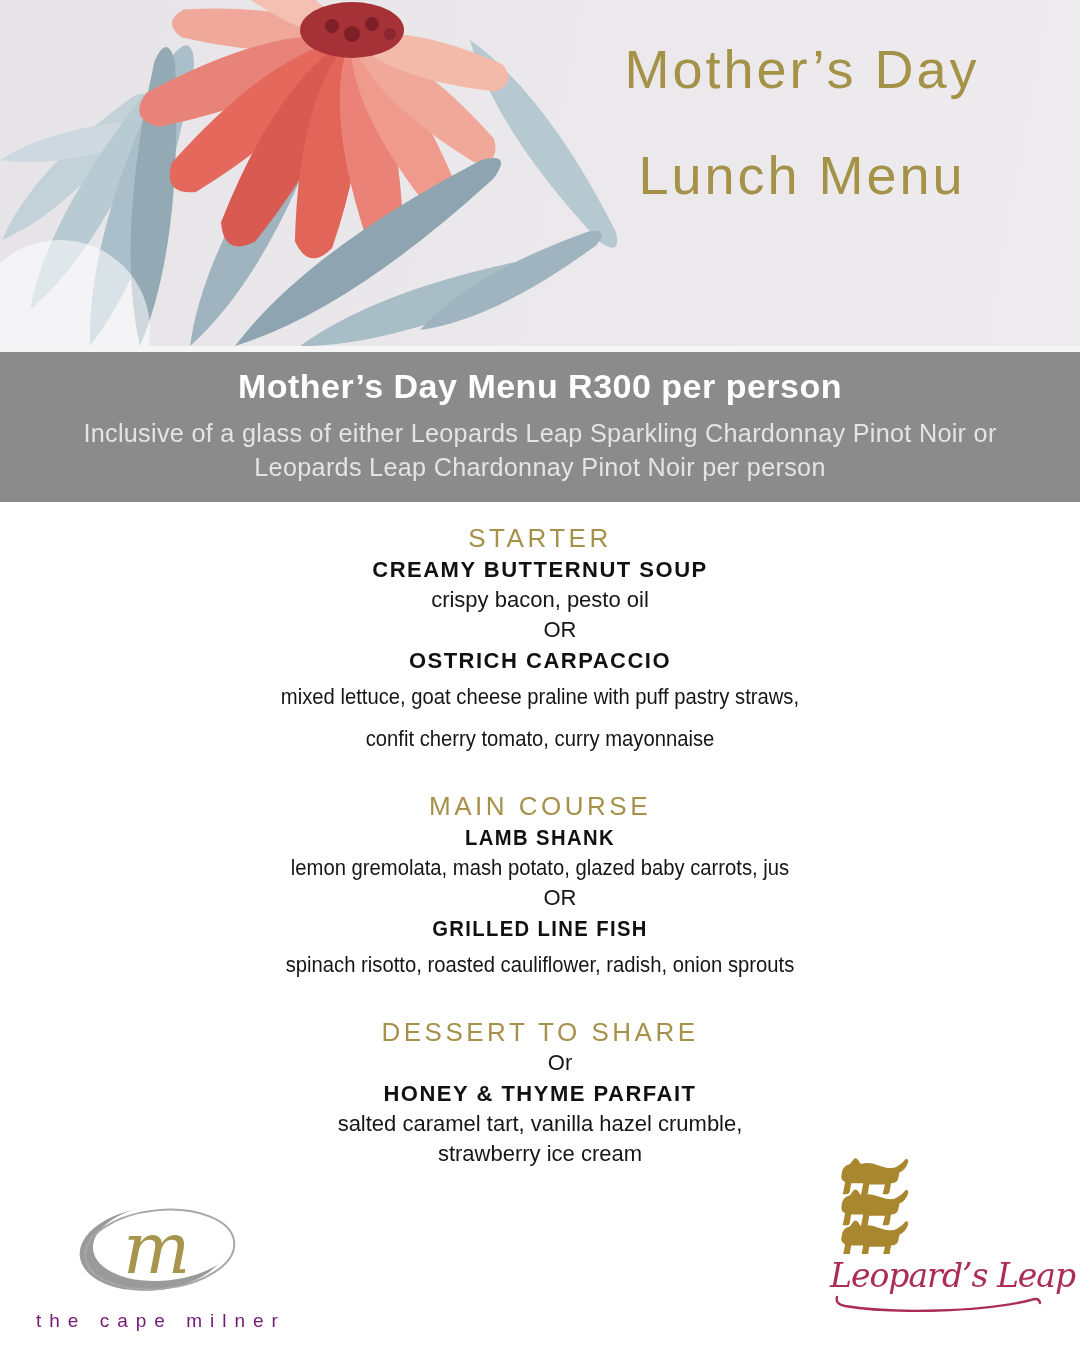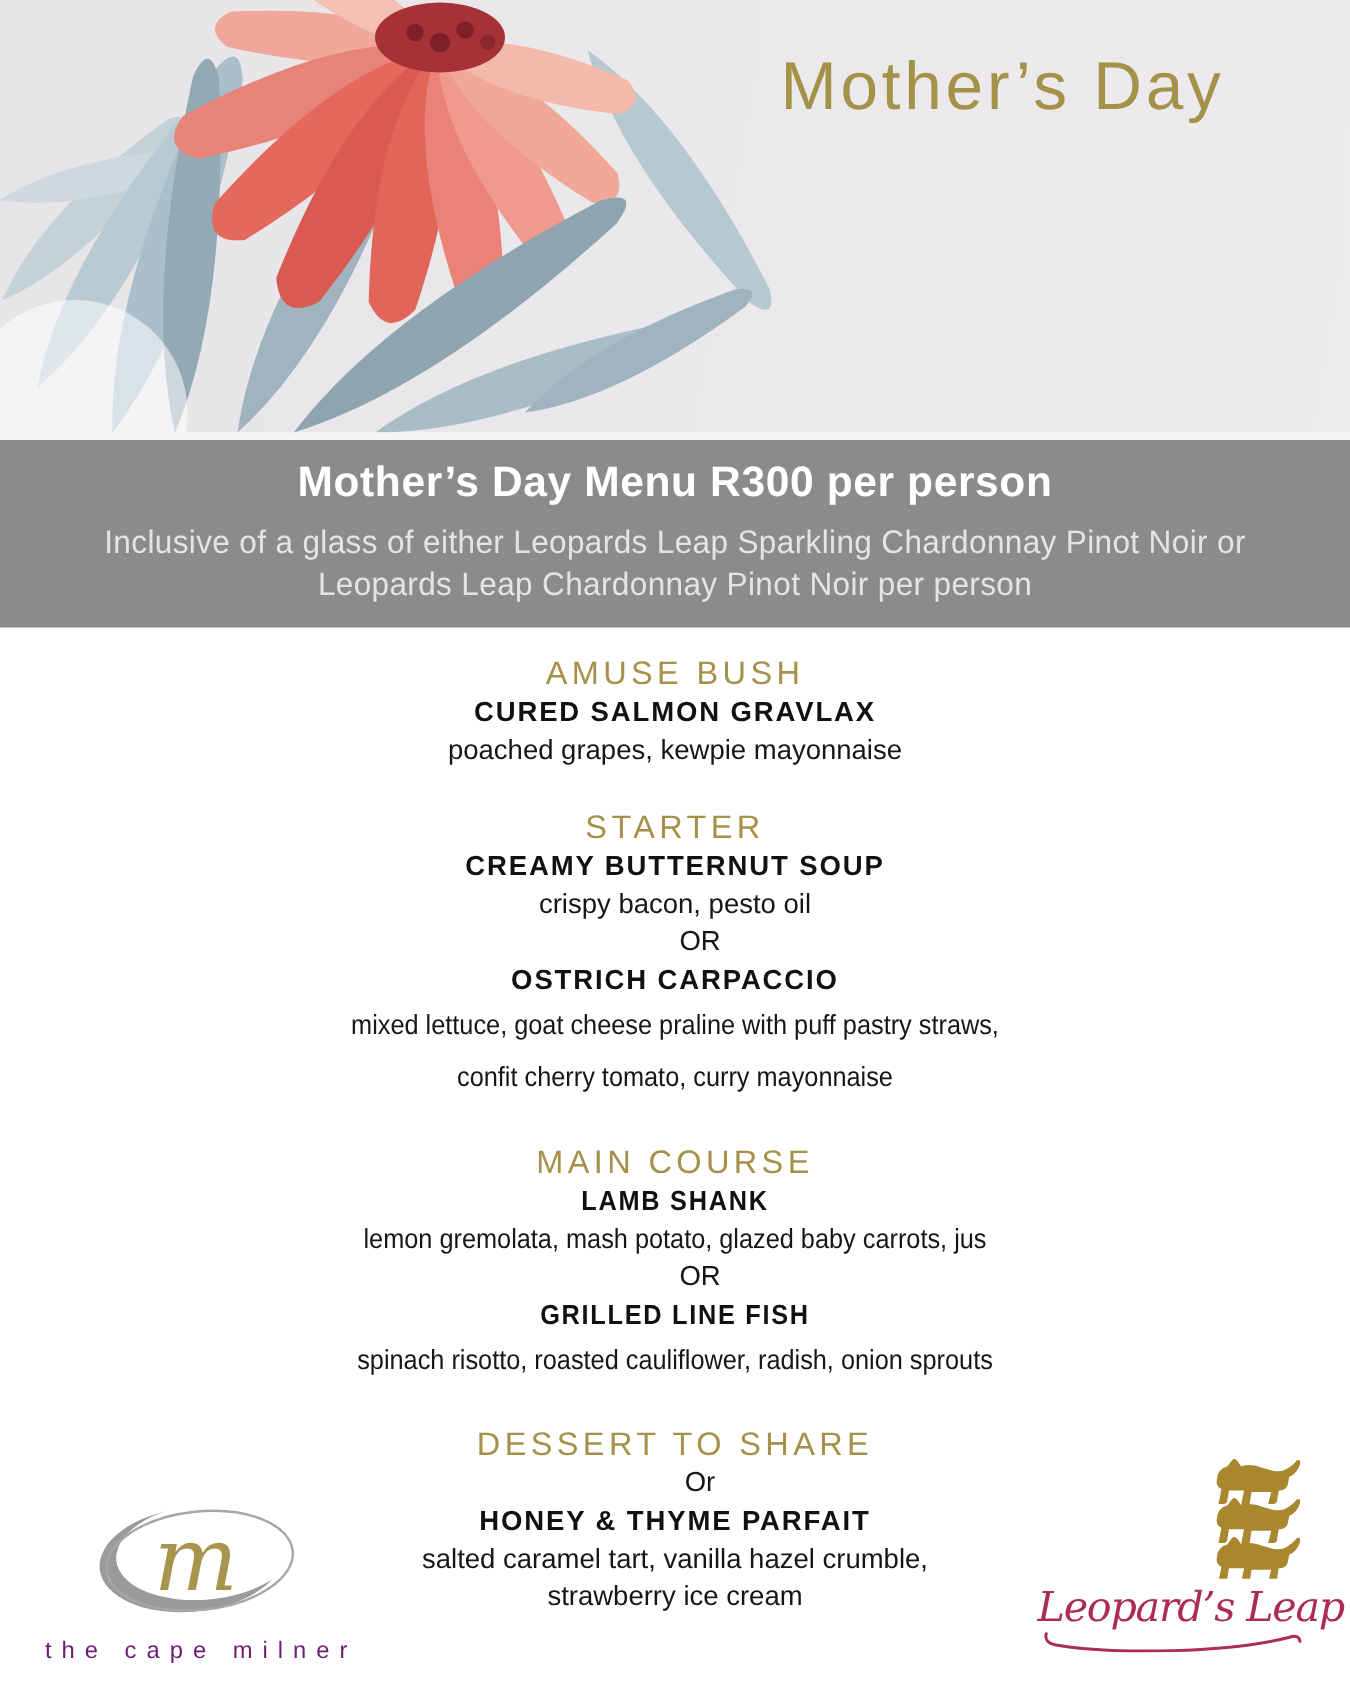--- a/index.html
+++ b/index.html
@@ -54,21 +54,21 @@
   .or{margin:0; font-size:22px; color:#161616; line-height:30px;padding-left:40px;}
   .spaced{line-height:42px;}
   .condensed{transform:scaleX(0.92);}
 
   
   .cape-logo{position:absolute; left:36px; bottom:18px; width:246px; text-align:center;}
   .cape-name{
     margin-top:2px; font-size:19px; letter-spacing:8px; color:#701a75;
     font-weight:400; white-space:nowrap;
   }
-  .leap-logo{position:absolute; right:34px; bottom:28px; width:216px; text-align:right;}
+  .leap-logo{position:absolute; right:34px; bottom:38px; width:216px; text-align:left;}
   .leap-script{
     font-family:"DejaVu Serif", serif; font-style:italic;
     font-size:33px; letter-spacing:-1px; line-height:36px;
     color:var(--script-pink,#ab2d55); white-space:nowrap;
   }
   .leap-swash{display:block; margin:0 auto;}
 </style>
 </head>
 <body>
 
@@ -113,38 +113,34 @@
         <use href="#leaf" fill="#8ea5b1" transform="translate(235,346) rotate(-35) scale(2.05,1.4)"></use>
         <use href="#leaf" fill="#a9bdc7" transform="translate(300,346) rotate(-18) scale(1.75,1.2)"></use>
         <use href="#leaf" fill="#9fb4bf" transform="translate(420,330) rotate(-28) scale(1.3,1.0)"></use>
       </g>
 
       <circle cx="60" cy="330" r="90" fill="#ffffff" opacity="0.55"></circle>
     </svg>
 
     <div class="header-title">
       <div>Mother’s Day</div>
+      <div>Lunch Menu</div>
     </div>
   </header>
 
   <div class="header-gap"></div>
 
   <section class="banner">
     <h1 class="banner-title">Mother’s Day Menu R300 per person</h1>
     <p class="banner-sub">Inclusive of a glass of either Leopards Leap Sparkling Chardonnay Pinot Noir or</p>
     <p class="banner-sub">Leopards Leap Chardonnay Pinot Noir per person</p>
   </section>
 
   <main class="menu">
 
-    <section class="course">
-      <h2 class="course-heading">AMUSE BUSH</h2>
-      <p class="dish">CURED SALMON GRAVLAX</p>
-      <p class="desc">poached grapes, kewpie mayonnaise</p>
-    </section>
 
     <section class="course">
       <h2 class="course-heading">STARTER</h2>
       <p class="dish">CREAMY BUTTERNUT SOUP</p>
       <p class="desc">crispy bacon, pesto oil</p>
       <p class="or">OR</p>
       <p class="dish">OSTRICH CARPACCIO</p>
       <p class="desc spaced condensed">mixed lettuce, goat cheese praline with puff pastry straws,</p>
       <p class="desc spaced condensed">confit cherry tomato, curry mayonnaise</p>
     </section>

